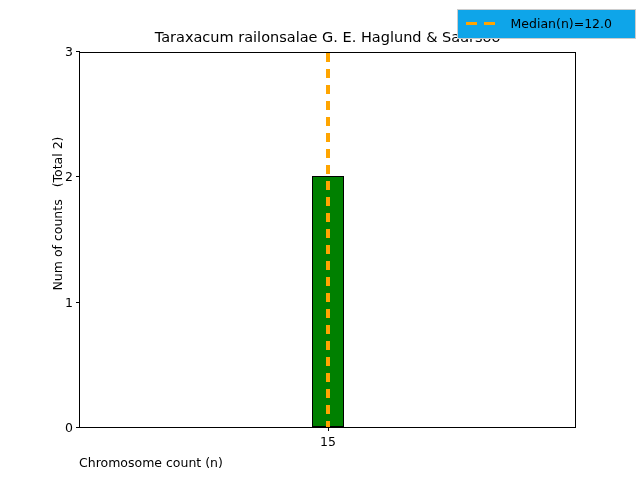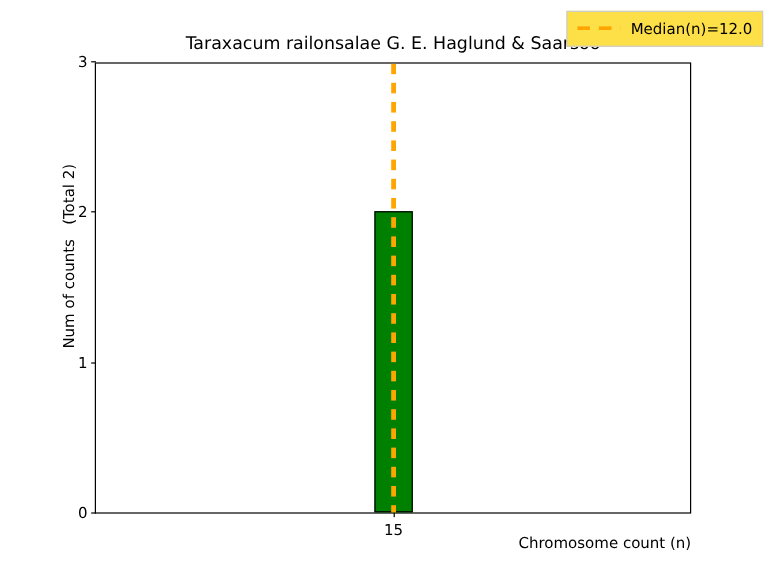--- a/index.html
+++ b/index.html
@@ -103,23 +103,23 @@
     transform: translateX(-50%);
     font-size: 12.5px;
     white-space: nowrap;
     color: #000000;
   }
 
   
   #xlabel {
     position: absolute;
     left: 79px;
-    top: 445px;
+    top: 455px;
     width: 497px;
-    text-align: right;
+    text-align: left;
     font-size: 12.5px;
     white-space: nowrap;
   }
   #ylabel {
     position: absolute;
     left: -131px;
     top: 206px;
     width: 376px;
     text-align: center;
     font-size: 12.5px;
@@ -127,22 +127,22 @@
     transform-origin: center center;
     white-space: pre;
   }
 
   
   #legend {
     position: absolute;
     right: 4px;
     top: 9px;
     border: 1px solid #cccccc;
-    background: #fde047;
-    padding: 5px 8px 6px 8px;
+    background: #0ea5e9;
+    padding: 5px 23px 6px 8px;
     box-sizing: border-box;
     font-size: 12.5px;
     line-height: 17px;
   }
   .legend-row {
     display: flex;
     align-items: center;
     white-space: nowrap;
   }
   .legend-swatch {

